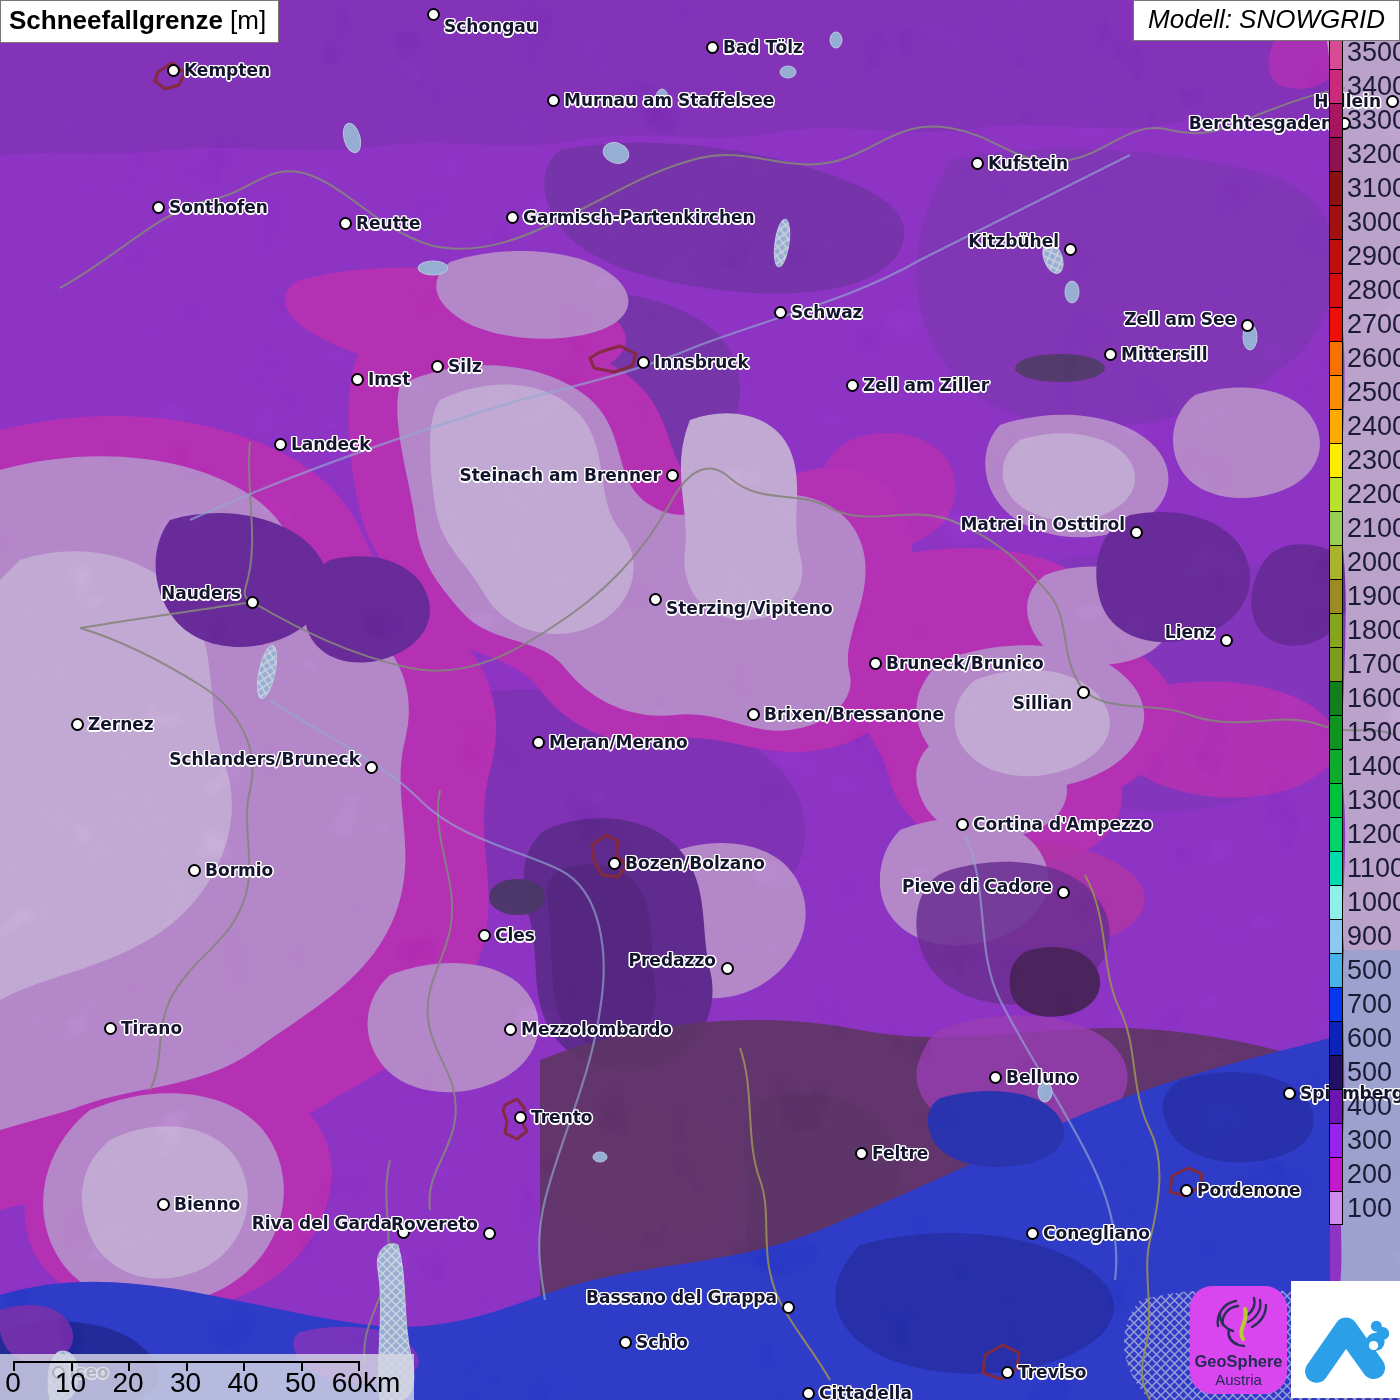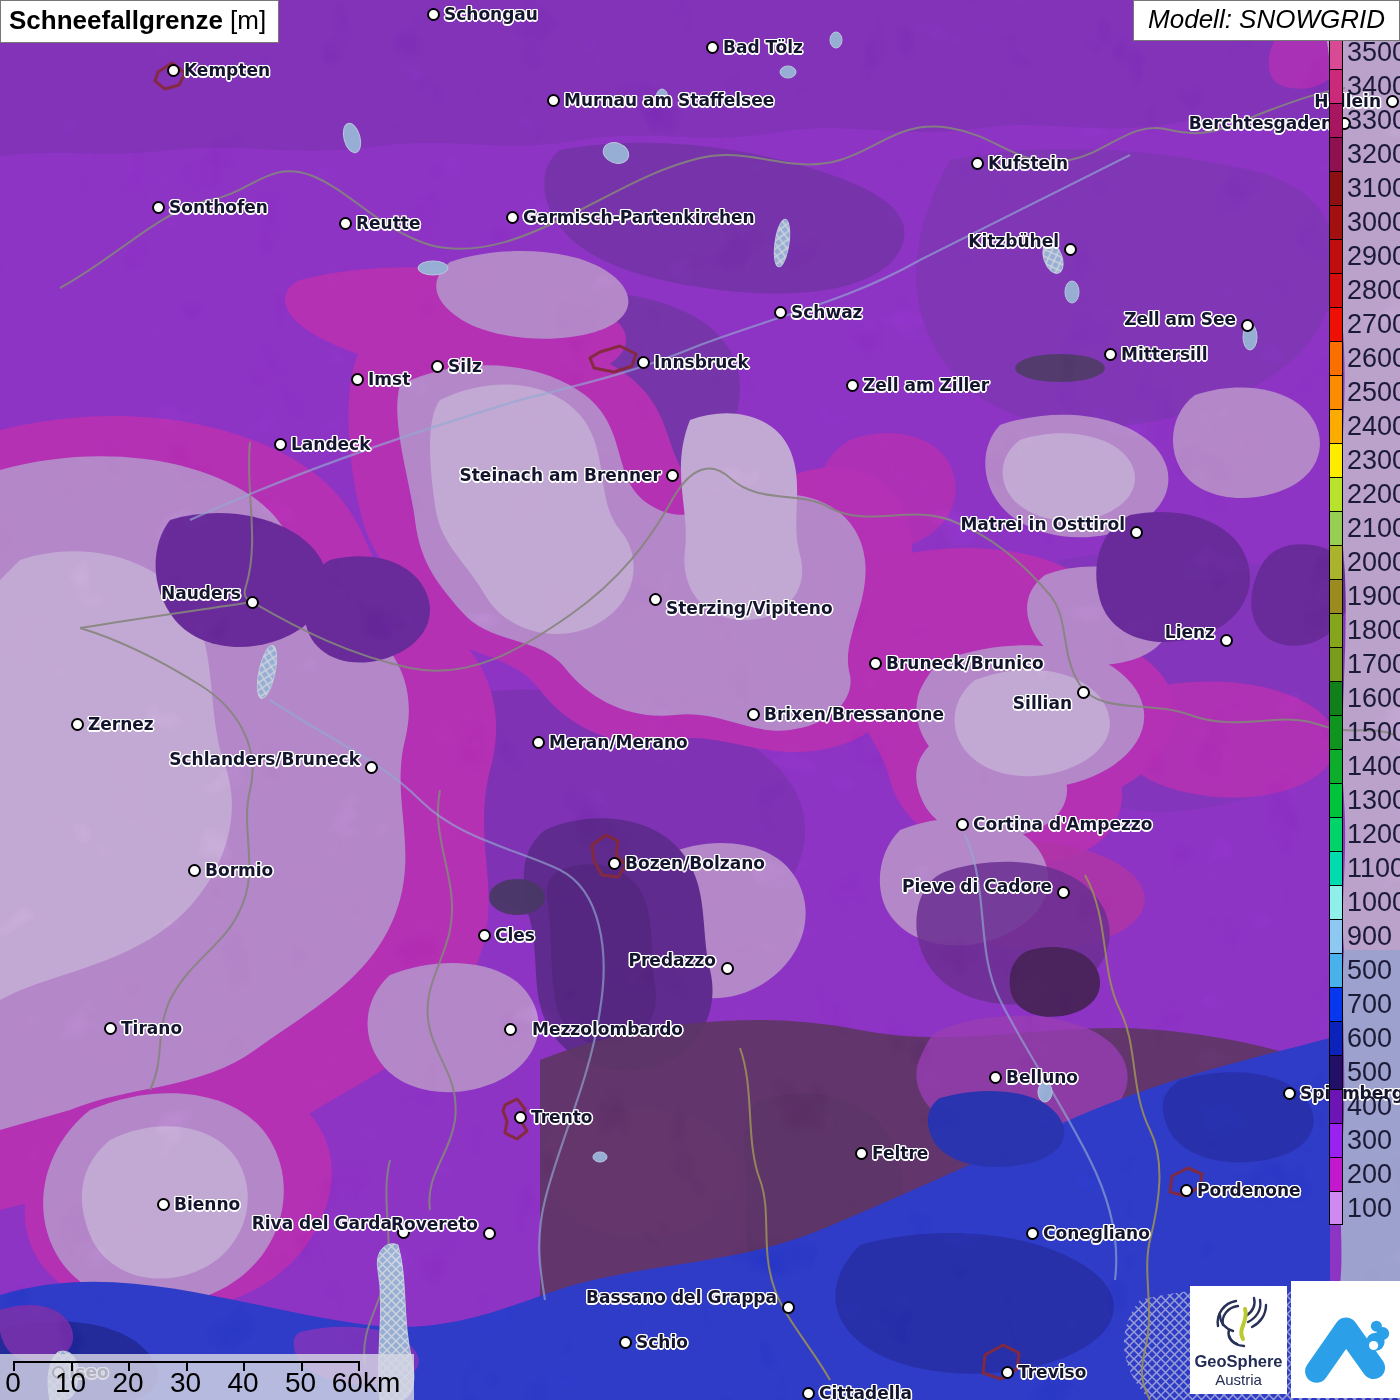--- a/index.html
+++ b/index.html
@@ -41,21 +41,21 @@
   
   #scalebar{position:absolute;left:0;top:1354px;width:414px;height:46px;z-index:4;
     background:rgba(214,214,228,0.82);}
   #scalebar .ruler{position:absolute;left:13px;top:7px;width:346px;height:2px;background:#000;}
   #scalebar .tick{position:absolute;top:7px;width:2px;height:10px;background:#000;}
   #scalebar .sb-lbl{position:absolute;top:13px;font-family:"Liberation Sans",sans-serif;
     font-size:28px;color:#000;text-align:center;}
 
   
   #logo-geosphere{position:absolute;left:1190px;top:1286px;width:97px;height:108px;z-index:4;
-    background:#ffffff;text-align:center;}
+    background:#d946ef;text-align:center;border-radius:22px;}
   #logo-geosphere .gs1{font-family:"Liberation Sans",sans-serif;font-weight:bold;
     font-size:16.5px;color:#232c54;margin-top:-2px;}
   #logo-geosphere .gs2{font-family:"Liberation Sans",sans-serif;font-size:15px;color:#232c54;}
   #logo-blue{position:absolute;left:1291px;top:1281px;width:109px;height:117px;z-index:4;
     background:#fff;display:flex;align-items:center;justify-content:center;}
 </style>
 </head>
 <body>
 
 <div id="stage">
@@ -202,21 +202,21 @@
       <path d="M985,1355 l18,-10 l16,8 l-2,16 l-16,10 l-18,-6 z"></path>
     </g>
 
     <rect x="0" y="0" width="1400" height="1400" filter="url(#noiseD)" opacity="0.13"></rect>
     <rect x="0" y="0" width="1400" height="1400" filter="url(#noiseL)" opacity="0.07"></rect>
   </svg>
 
   <div id="cities">
       <div class="city side-right" style="left: 433px; top: 14px;">
         <span class="dot"></span>
-        <span class="lbl" style="top: 0px;">Schongau</span>
+        <span class="lbl" style="top: 12px;">Schongau</span>
       </div>
       <div class="city side-right" style="left: 712px; top: 47px;">
         <span class="dot"></span>
         <span class="lbl" style="top: 0px;">Bad Tölz</span>
       </div>
       <div class="city side-right" style="left: 173px; top: 70px;">
         <span class="dot"></span>
         <span class="lbl" style="top: 0px;">Kempten</span>
       </div>
       <div class="city side-right" style="left: 553px; top: 100px;">
@@ -350,21 +350,21 @@
       <div class="city side-left" style="left: 727px; top: 968px;">
         <span class="dot"></span>
         <span class="lbl" style="top: -8px; text-align: center;">Predazzo</span>
       </div>
       <div class="city side-right" style="left: 110px; top: 1028px;">
         <span class="dot"></span>
         <span class="lbl" style="top: 0px;">Tirano</span>
       </div>
       <div class="city side-right" style="left: 510px; top: 1029px;">
         <span class="dot"></span>
-        <span class="lbl" style="top: 0px; margin-left: 11px;">Mezzolombardo</span>
+        <span class="lbl" style="top: 0px;">Mezzolombardo</span>
       </div>
       <div class="city side-right" style="left: 995px; top: 1077px;">
         <span class="dot"></span>
         <span class="lbl" style="top: 0px;">Belluno</span>
       </div>
       <div class="city side-right" style="left: 1289px; top: 1093px;">
         <span class="dot"></span>
         <span class="lbl" style="top: 0px;">Spilimbergo</span>
       </div>
       <div class="city side-right" style="left: 520px; top: 1117px;">

